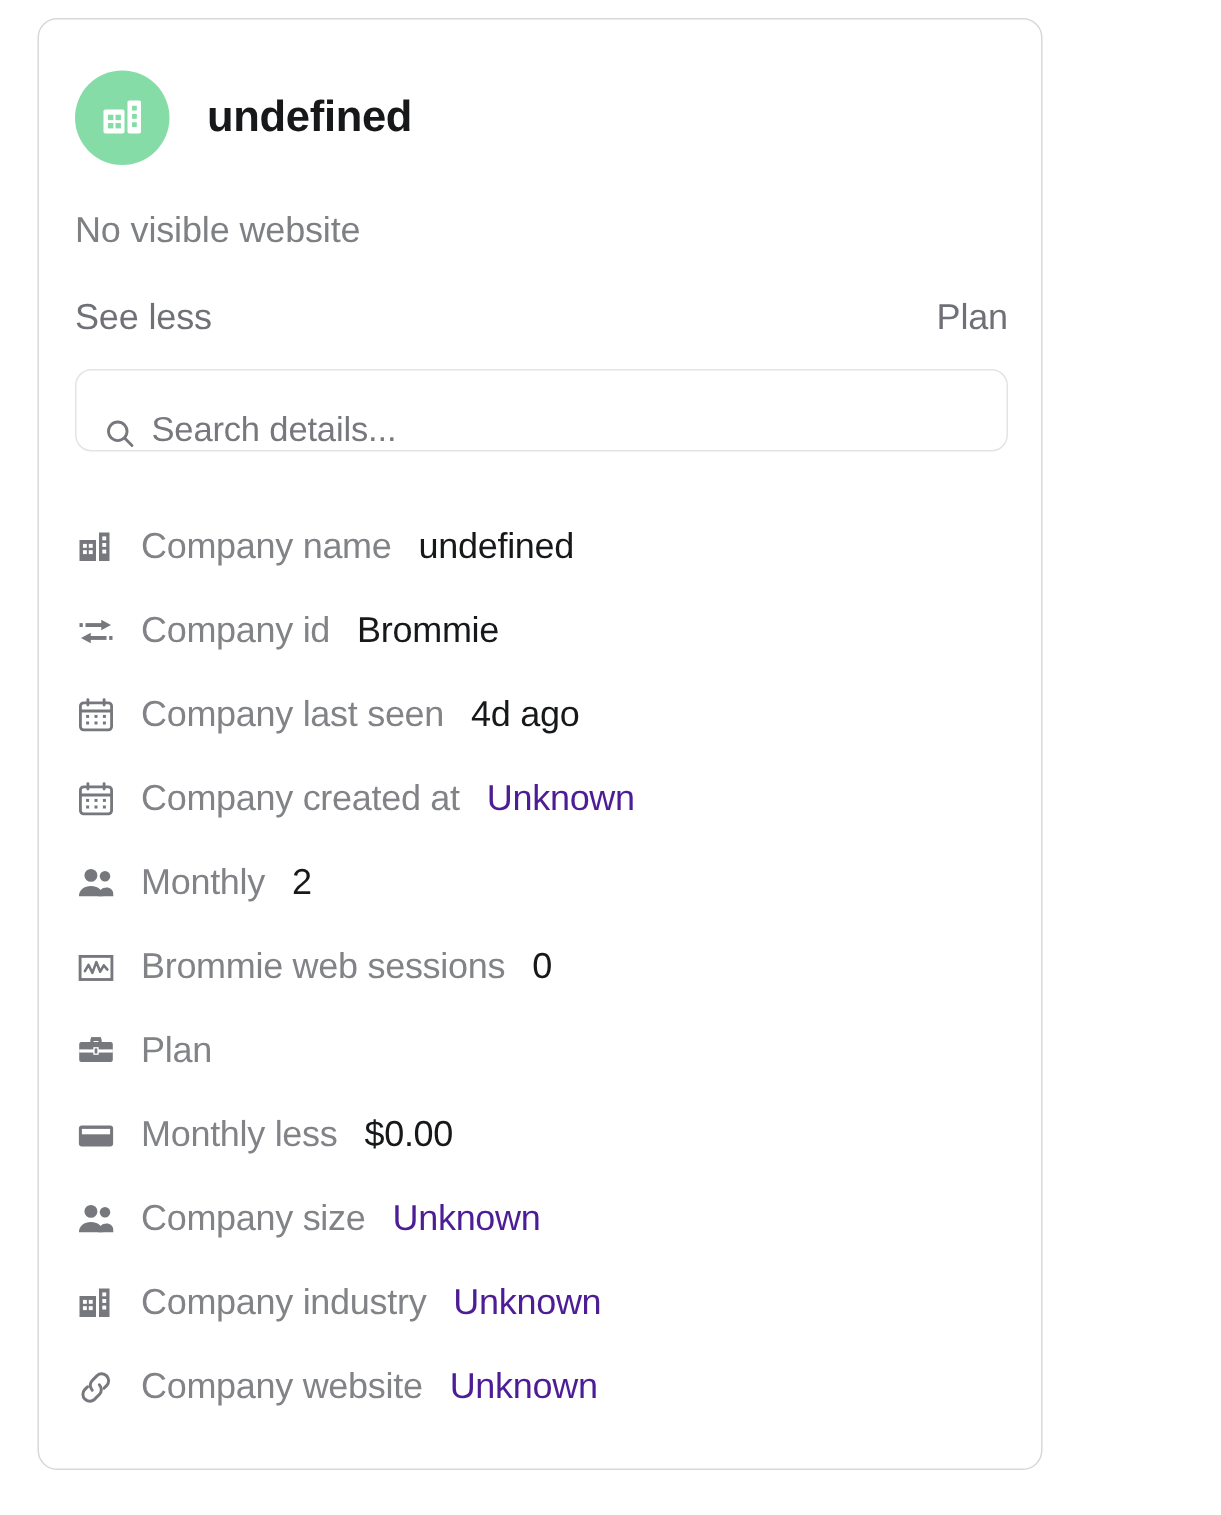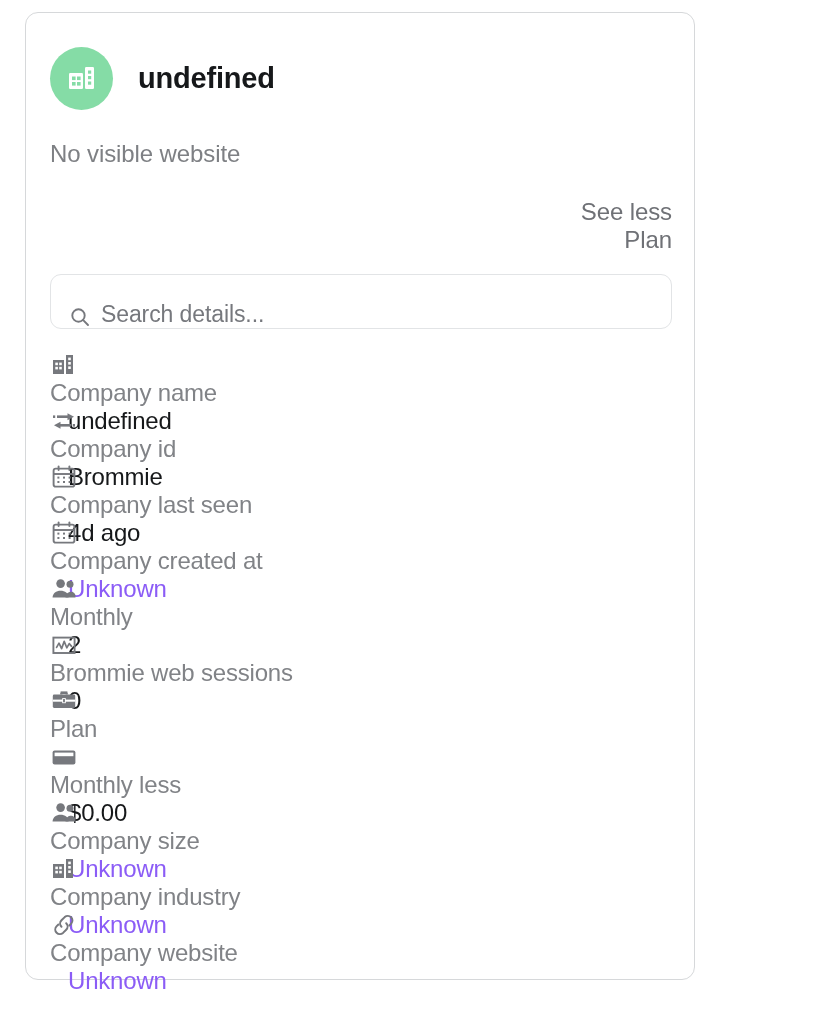--- a/index.html
+++ b/index.html
@@ -55,24 +55,23 @@
   .subtitle {
     padding: 30px 0 0 24px;
     font-size: 24px;
     color: #7e8084;
     letter-spacing: -0.1px;
   }
 
   
   .actions-row {
     display: flex;
-    align-items: flex-end;
+    align-items: flex-start;
     justify-content: space-between;
     padding: 30px 22px 0 24px;
-    flex-direction: column;
   }
   .see-less, .edit-link {
     font-size: 24px;
     color: #6f7176;
     cursor: pointer;
     letter-spacing: -0.1px;
   }
 
   
   .search-wrap {
@@ -96,23 +95,22 @@
     width: 100%;
     padding: 0;
     letter-spacing: -0.1px;
   }
   .search-input::placeholder { color: #76787d; opacity: 1; }
 
   
   .details { margin: 22px 0 0 0; padding: 0 0 0 24px; }
   .detail-row {
     display: flex;
-    align-items: flex-start;
+    align-items: flex-end;
     height: 56px;
-    flex-direction: column;
   }
   .row-icon {
     width: 28px;
     height: 28px;
     flex: none;
     display: flex;
     align-items: center;
     justify-content: center;
     margin-right: 16px;
   }
@@ -123,21 +121,21 @@
     letter-spacing: -0.2px;
     white-space: nowrap;
   }
   .row-value {
     font-size: 24px;
     color: #16181a;
     margin-left: 18px;
     letter-spacing: -0.2px;
     white-space: nowrap;
   }
-  .row-value.muted { color: #8b5cf6; }
+  .row-value.muted { color: #4c1d95; }
 </style>
 </head>
 <body>
 
 <div class="card">
 
   <div class="header">
     <div class="avatar">
       <svg width="34" height="34" viewBox="0 0 34 34">
         <rect x="4" y="11" width="14" height="16" rx="1.2" fill="#ffffff"></rect>

